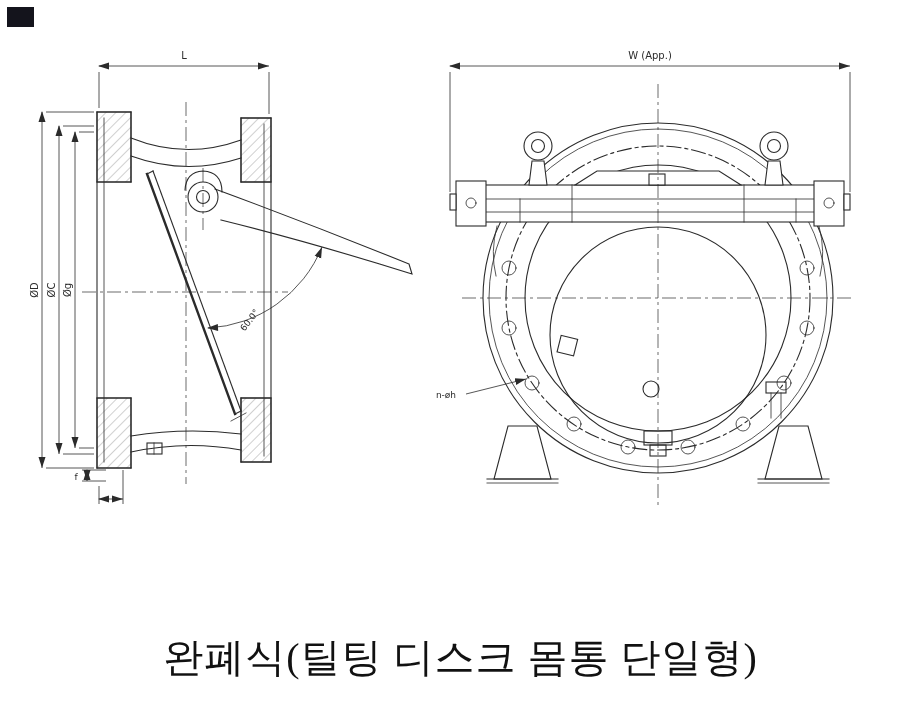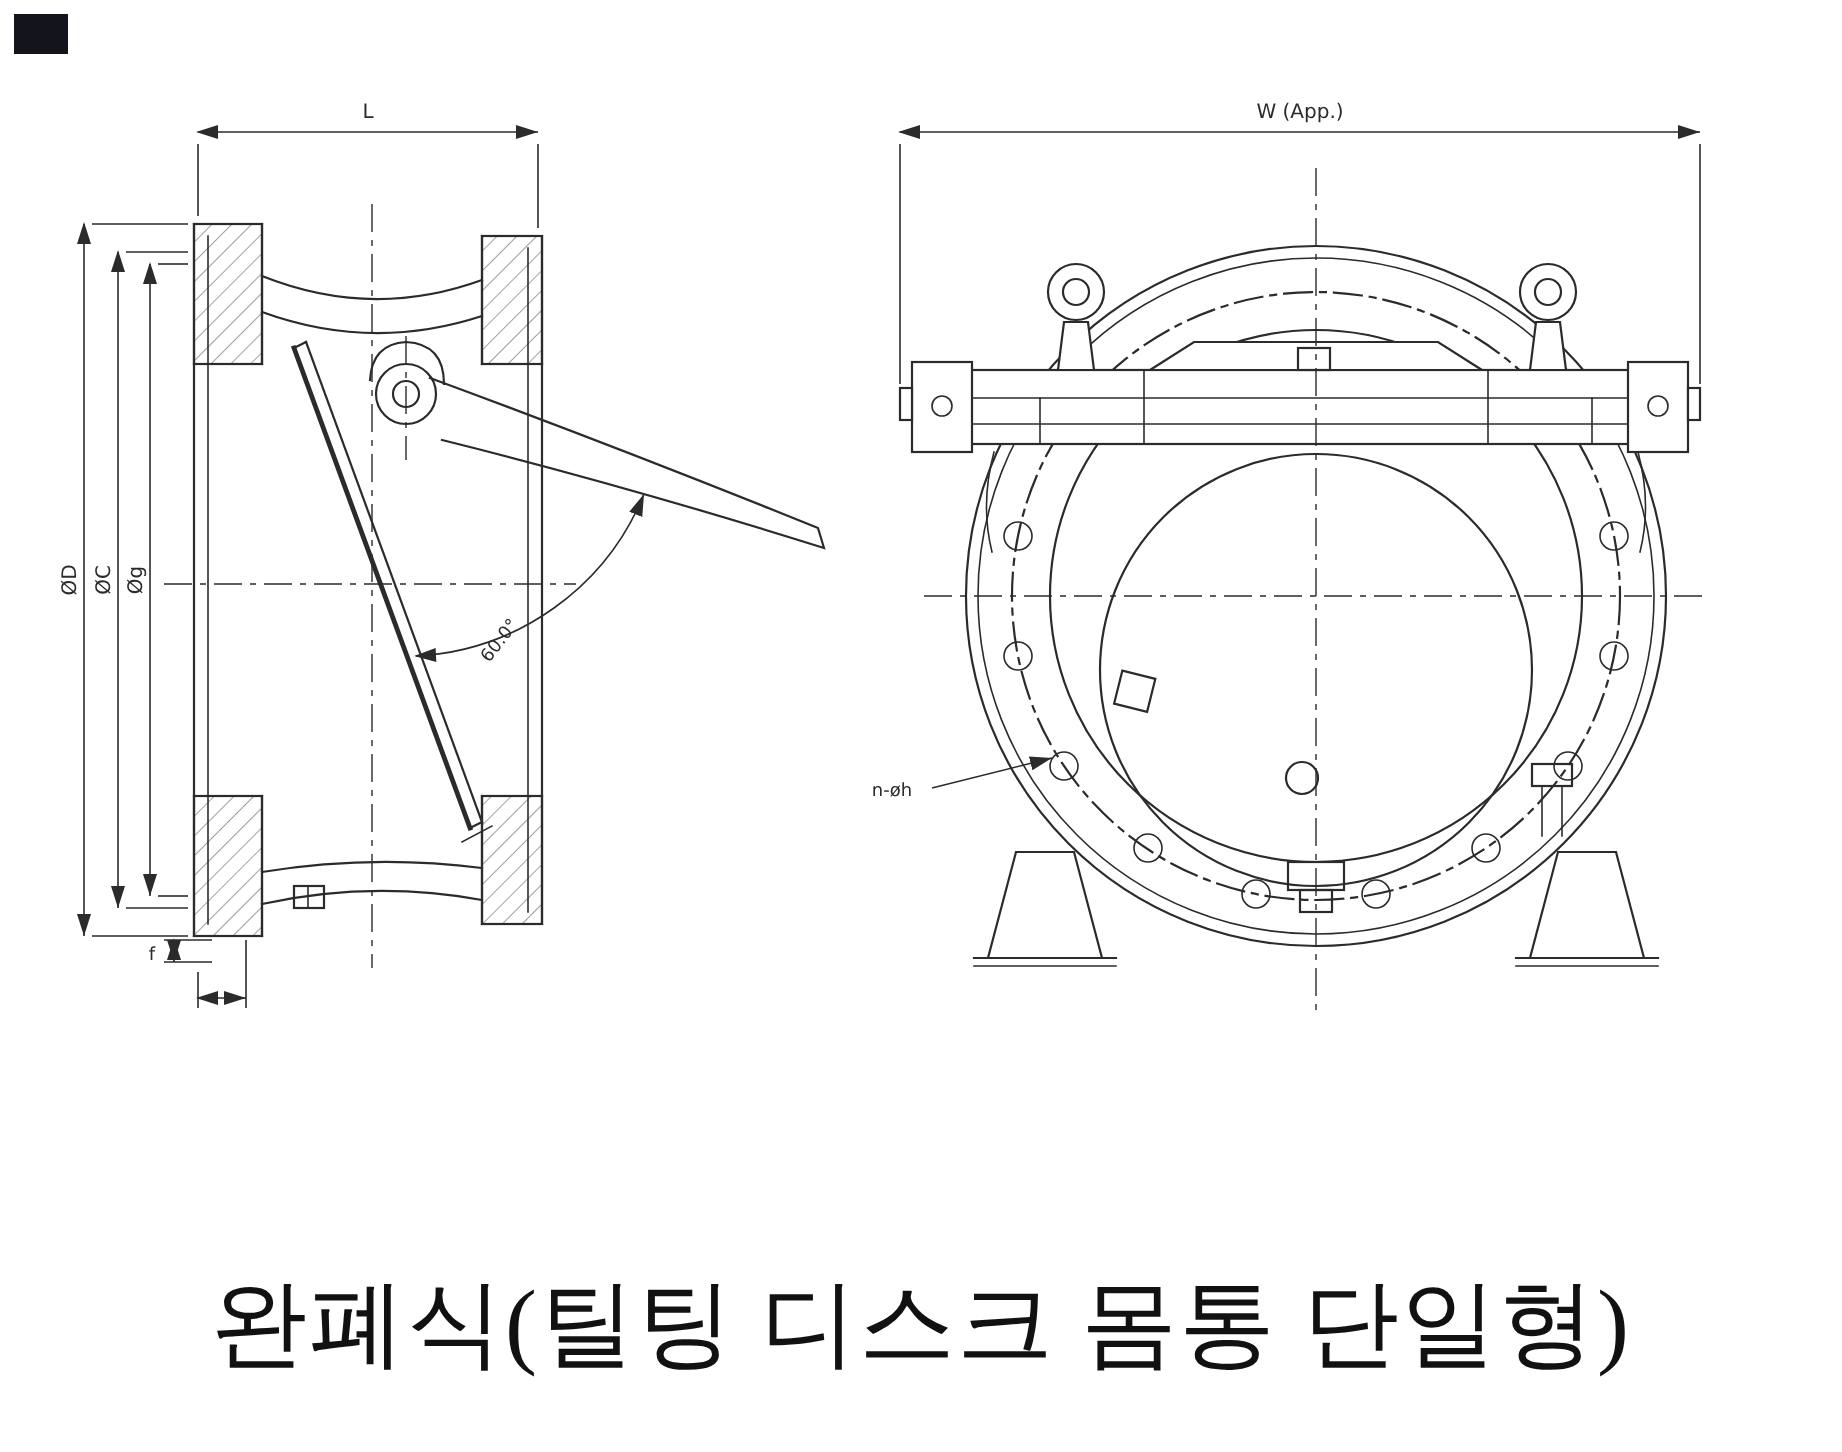--- a/index.html
+++ b/index.html
@@ -27,21 +27,21 @@
     text-anchor:middle;
   }
   .dim text.small{font-size:9px;}
   
   .cl{stroke:#2b2b2b;stroke-width:0.7;stroke-dasharray:14 4 3 4;fill:none;}
   .corner{fill:#14141c;stroke:none;}
   .caption{
     position:absolute;left:0;top:630px;width:100%;
     text-align:center;
     font-family:"Liberation Serif","DejaVu Serif",serif;
-    font-size:48px;font-weight:500;color:#111111;
+    font-size:40px;font-weight:500;color:#111111;
     letter-spacing:1px;white-space:nowrap;
   }
 </style>
 </head>
 <body>
 
 <div class="page">
 <svg viewBox="0 0 921 612" width="921" height="612">
   <defs>
     <marker id="arrE" markerWidth="12" markerHeight="9" refX="11" refY="4.5" orient="auto" markerUnits="userSpaceOnUse">

